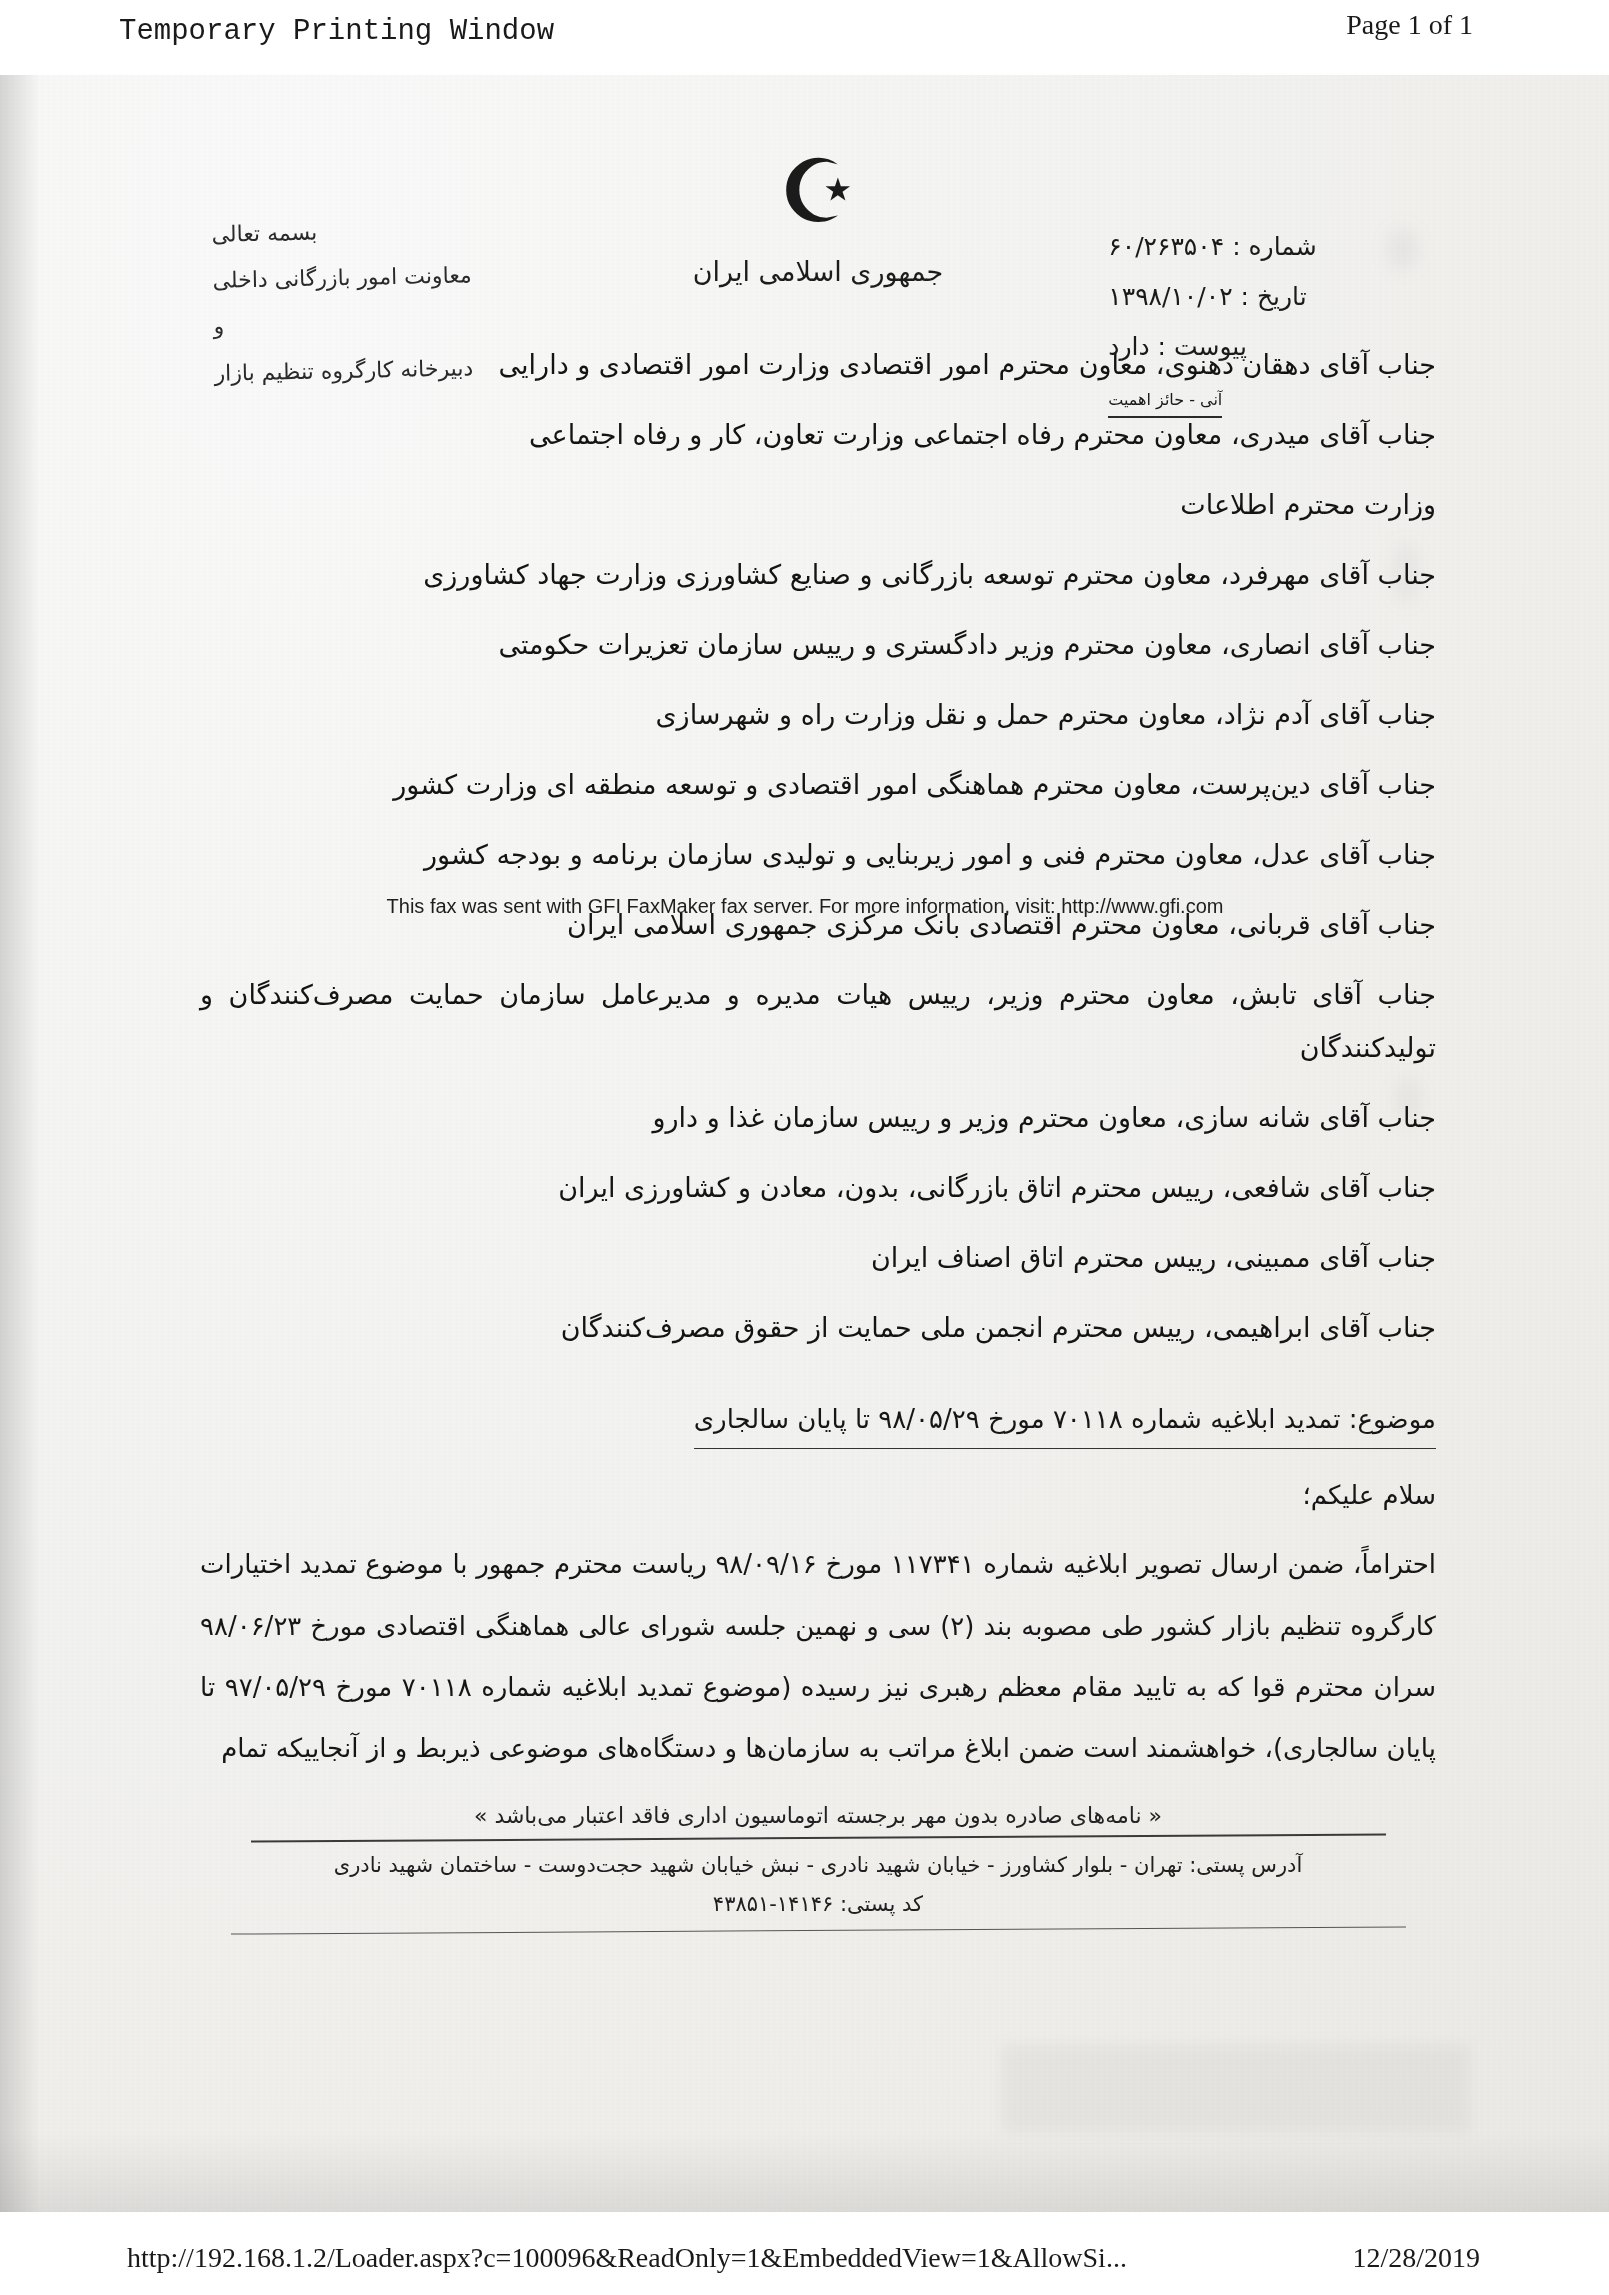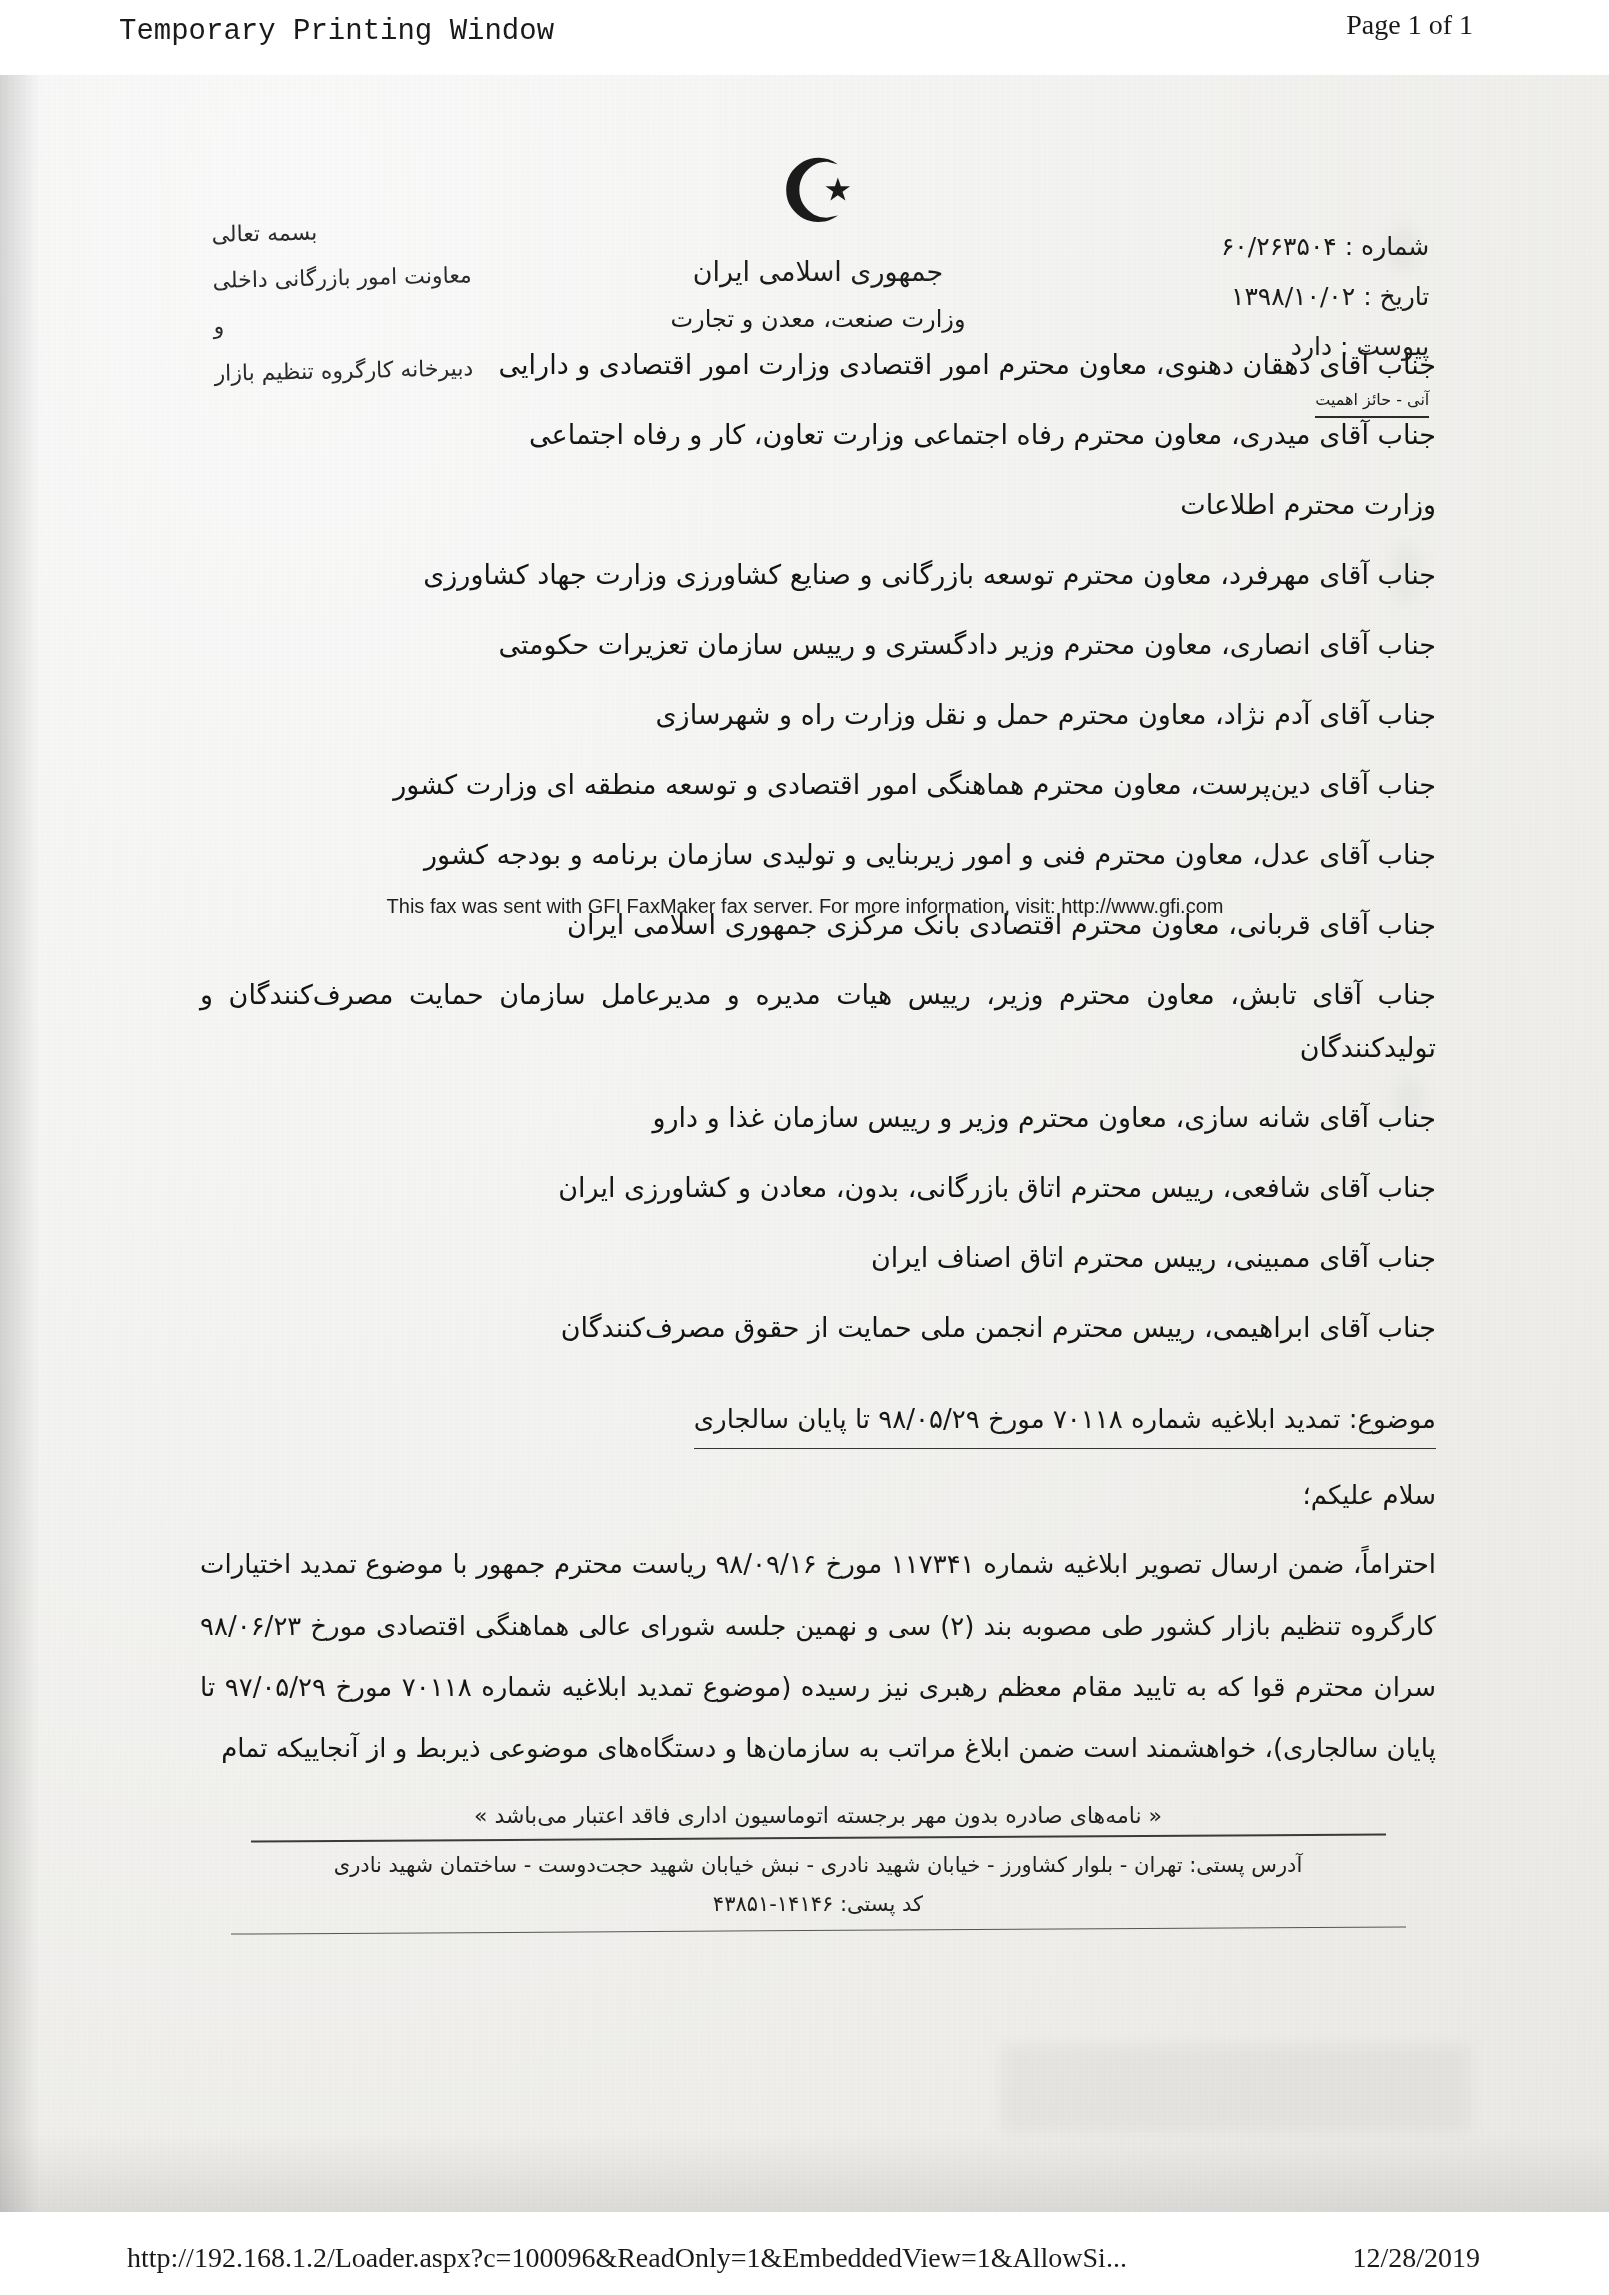--- a/index.html
+++ b/index.html
@@ -146,21 +146,21 @@
     color: #1c1c1c;
     font-family: "DejaVu Sans", sans-serif;
   }
   .center-org .l2 { font-size: 24px; }
 
   .meta-block {
     position: absolute;
     right: 6.7px;
     top: 87px;
     width: 321px;
-    text-align: right;
+    text-align: left;
     font-size: 25px;
     line-height: 2.0;
     color: #1a1a1a;
   }
   .meta-row { white-space: nowrap; }
   .meta-label { letter-spacing: 0.7px; }
   .urgent {
     margin-top: 9.4px;
     font-size: 16px;
     border-bottom: 2px solid #2a2a2a;
@@ -280,21 +280,20 @@
 
     
     <div class="masthead">
 
       <div class="emblem">
         <div class="emblem-glyph" aria-hidden="true">☪</div>
       </div>
 
       <div class="center-org">
         <div class="l1">جمهوری اسلامی ایران</div>
-        <div class="l2">وزارت صنعت، معدن و تجارت</div>
       </div>
 
       <div class="meta-block">
         <div class="meta-row">
           <span class="meta-label">شماره :</span>
           <span>۶۰/۲۶۳۵۰۴</span>
         </div>
         <div class="meta-row">
           <span class="meta-label">تاریخ :</span>
           <span>۱۳۹۸/۱۰/۰۲</span>

